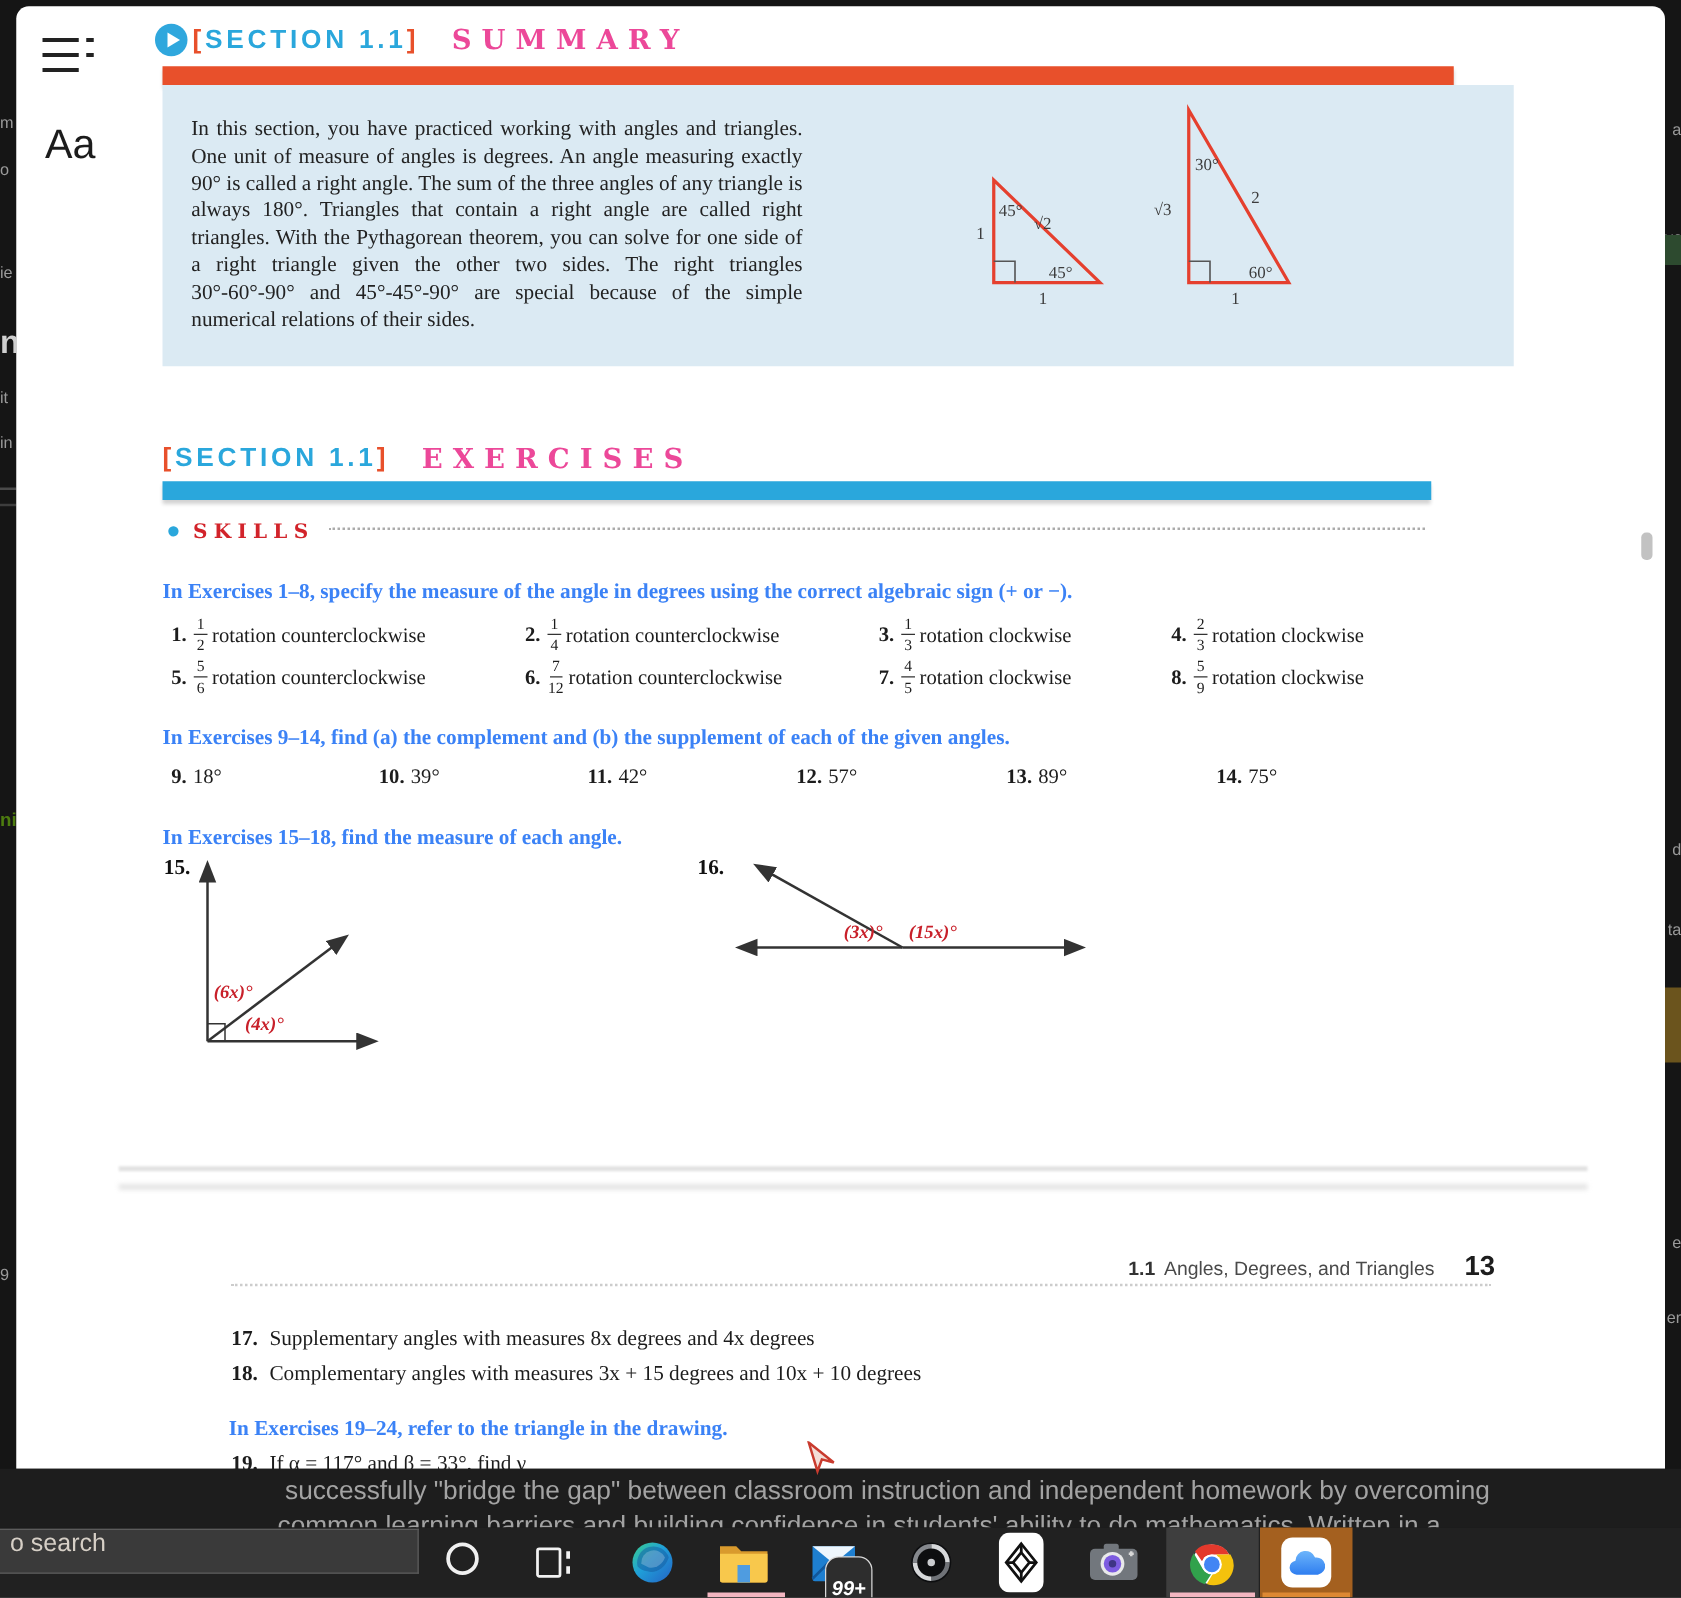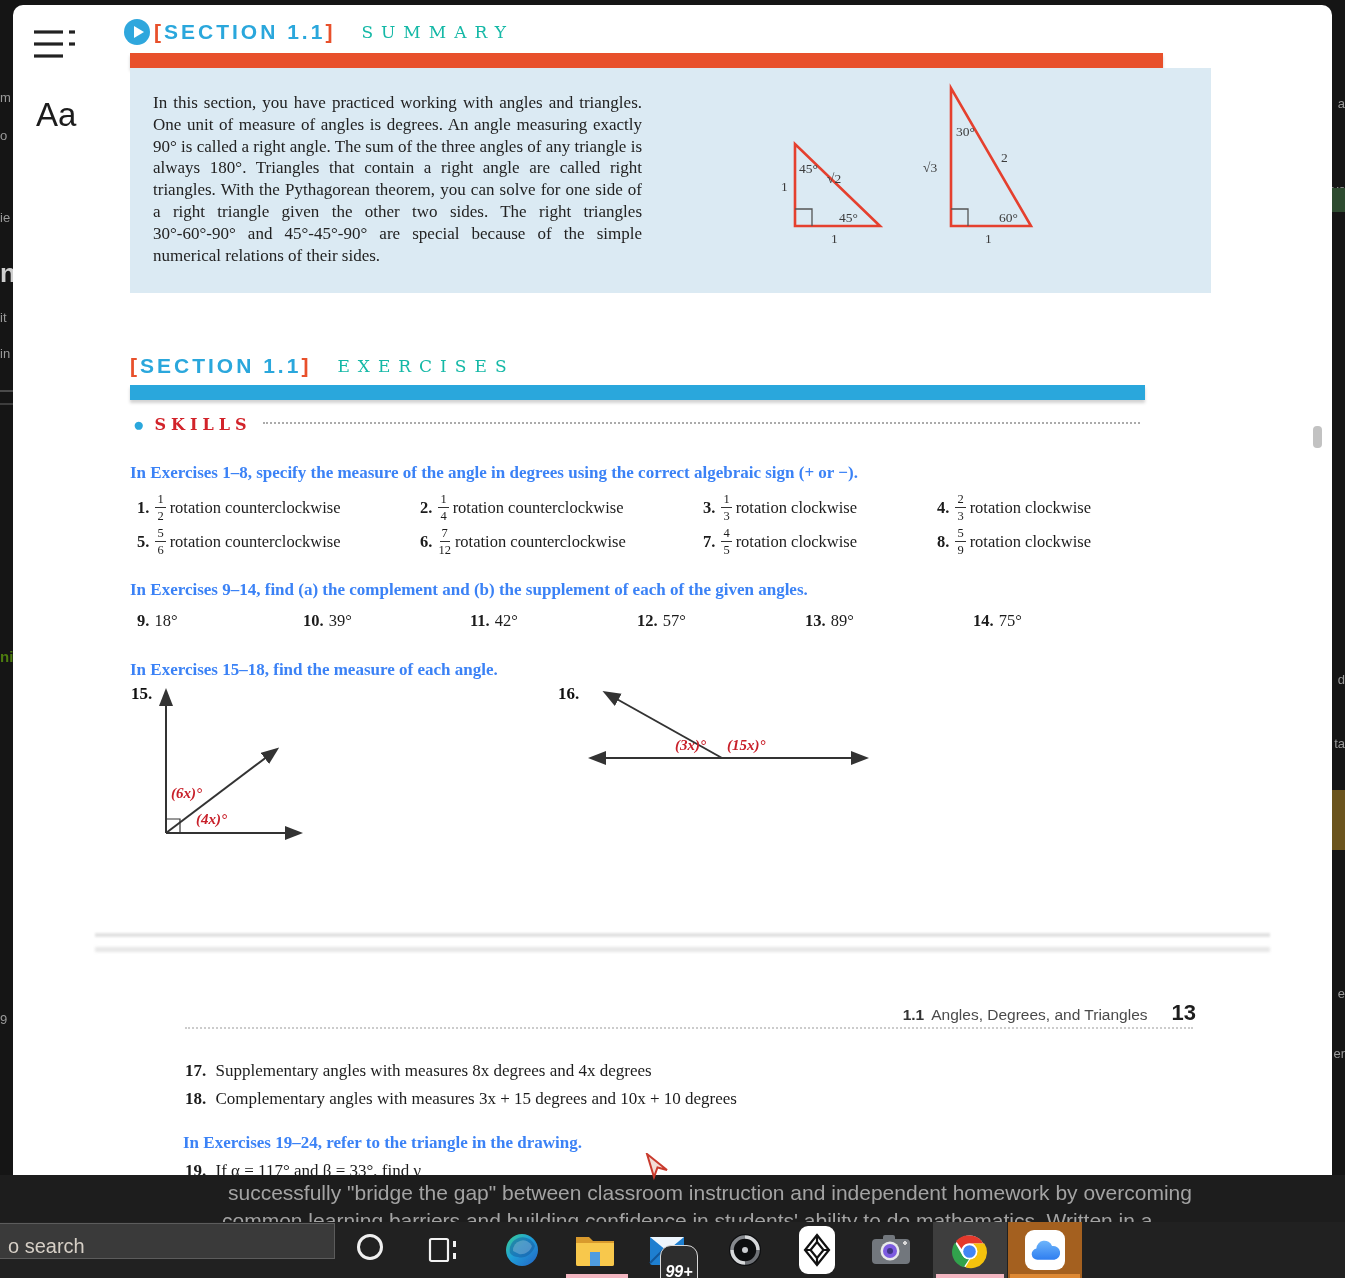--- a/index.html
+++ b/index.html
@@ -16,22 +16,22 @@
   .aa-btn{left:36px;top:96px;font-family:"Liberation Sans",sans-serif;font-size:33px;color:#1c1c1c;}
 
   
   .sec-header{display:flex;align-items:center;font-family:"Liberation Sans",sans-serif;}
   .play{width:26px;height:26px;border-radius:50%;background:#2fa7dd;display:flex;align-items:center;
         justify-content:center;margin-right:4px;}
   .play .tri{width:0;height:0;border-left:10px solid #fff;border-top:6px solid transparent;
              border-bottom:6px solid transparent;margin-left:3px;}
   .sec-label{font-weight:bold;font-size:21px;letter-spacing:3px;color:#2aa7dc;}
   .sec-label .br{color:#e8502b;}
-  .sec-title{font-family:"DejaVu Serif",serif;font-weight:normal;font-size:17px;letter-spacing:8px;
-             color:#14b8a6;margin-left:26px;}
+  .sec-title{font-family:"DejaVu Serif",serif;font-weight:bold;font-size:22px;letter-spacing:8px;
+             color:#ec4899;margin-left:26px;}
   .bar{height:15px;box-shadow:0 3px 3px rgba(0,0,0,.18);}
   .orange{background:#e8502b;}
   .blue{background:#2aa7dc;}
 
   .summary-box{background:#dbeaf3;padding-left:48px;}
   .summary-text{font-size:17px;line-height:21.8px;color:#222;text-align:justify;}
 
   .skills-row{display:flex;align-items:center;}
   .skills-dot{color:#2aa7dc;font-size:19px;margin-right:10px;line-height:1;}
   .skills-label{font-family:"DejaVu Serif",serif;font-weight:bold;font-size:16px;letter-spacing:5px;color:#d2232a;}
@@ -59,21 +59,21 @@
   .dotline{border-top:2px dotted #cccccc;}
   .p2item{font-size:17px;color:#1c1c1c;white-space:nowrap;}
 
   
   .band{left:0;top:1175px;width:1345px;height:47px;background:#1d1d1d;z-index:5;overflow:hidden;}
   .band div{position:absolute;font-family:"Liberation Sans",sans-serif;font-size:21px;color:#a3a3a3;white-space:nowrap;}
 
   
   .taskbar{left:0;top:1222px;width:1345px;height:56px;background:#212121;z-index:6;}
   .searchbox{position:absolute;left:0;top:1px;width:335px;height:36px;background:#3a3a3a;
-             border:1px solid #5c5c5c;border-left:none;box-sizing:border-box;display:flex;align-items:flex-end;}
+             border:1px solid #5c5c5c;border-left:none;box-sizing:border-box;display:flex;align-items:flex-start;}
   .searchbox span{font-family:"Liberation Sans",sans-serif;font-size:20px;color:#d6cfc6;margin-left:8px;}
   .ring{position:absolute;left:357px;top:12px;width:26px;height:26px;border:3.5px solid #f0f0f0;border-radius:50%;box-sizing:border-box;}
   .tile{position:absolute;top:0;height:56px;}
   .chrome-tile{left:933px;width:74px;background:#3e3e3e;}
   .icloud-tile{left:1008px;width:74px;background:#a4601f;}
   .underline{position:absolute;top:52px;height:4px;z-index:7;}
   .pink{background:#f3b6c1;}
   .ic-under{background:#dd8833;}
   .badge{position:absolute;left:660px;top:23px;min-width:30px;height:19px;background:#2d2d2d;border:1.5px solid #d8d8d8;
          border-radius:11px;color:#fff;font-family:"Liberation Sans",sans-serif;font-size:16px;font-weight:bold;

